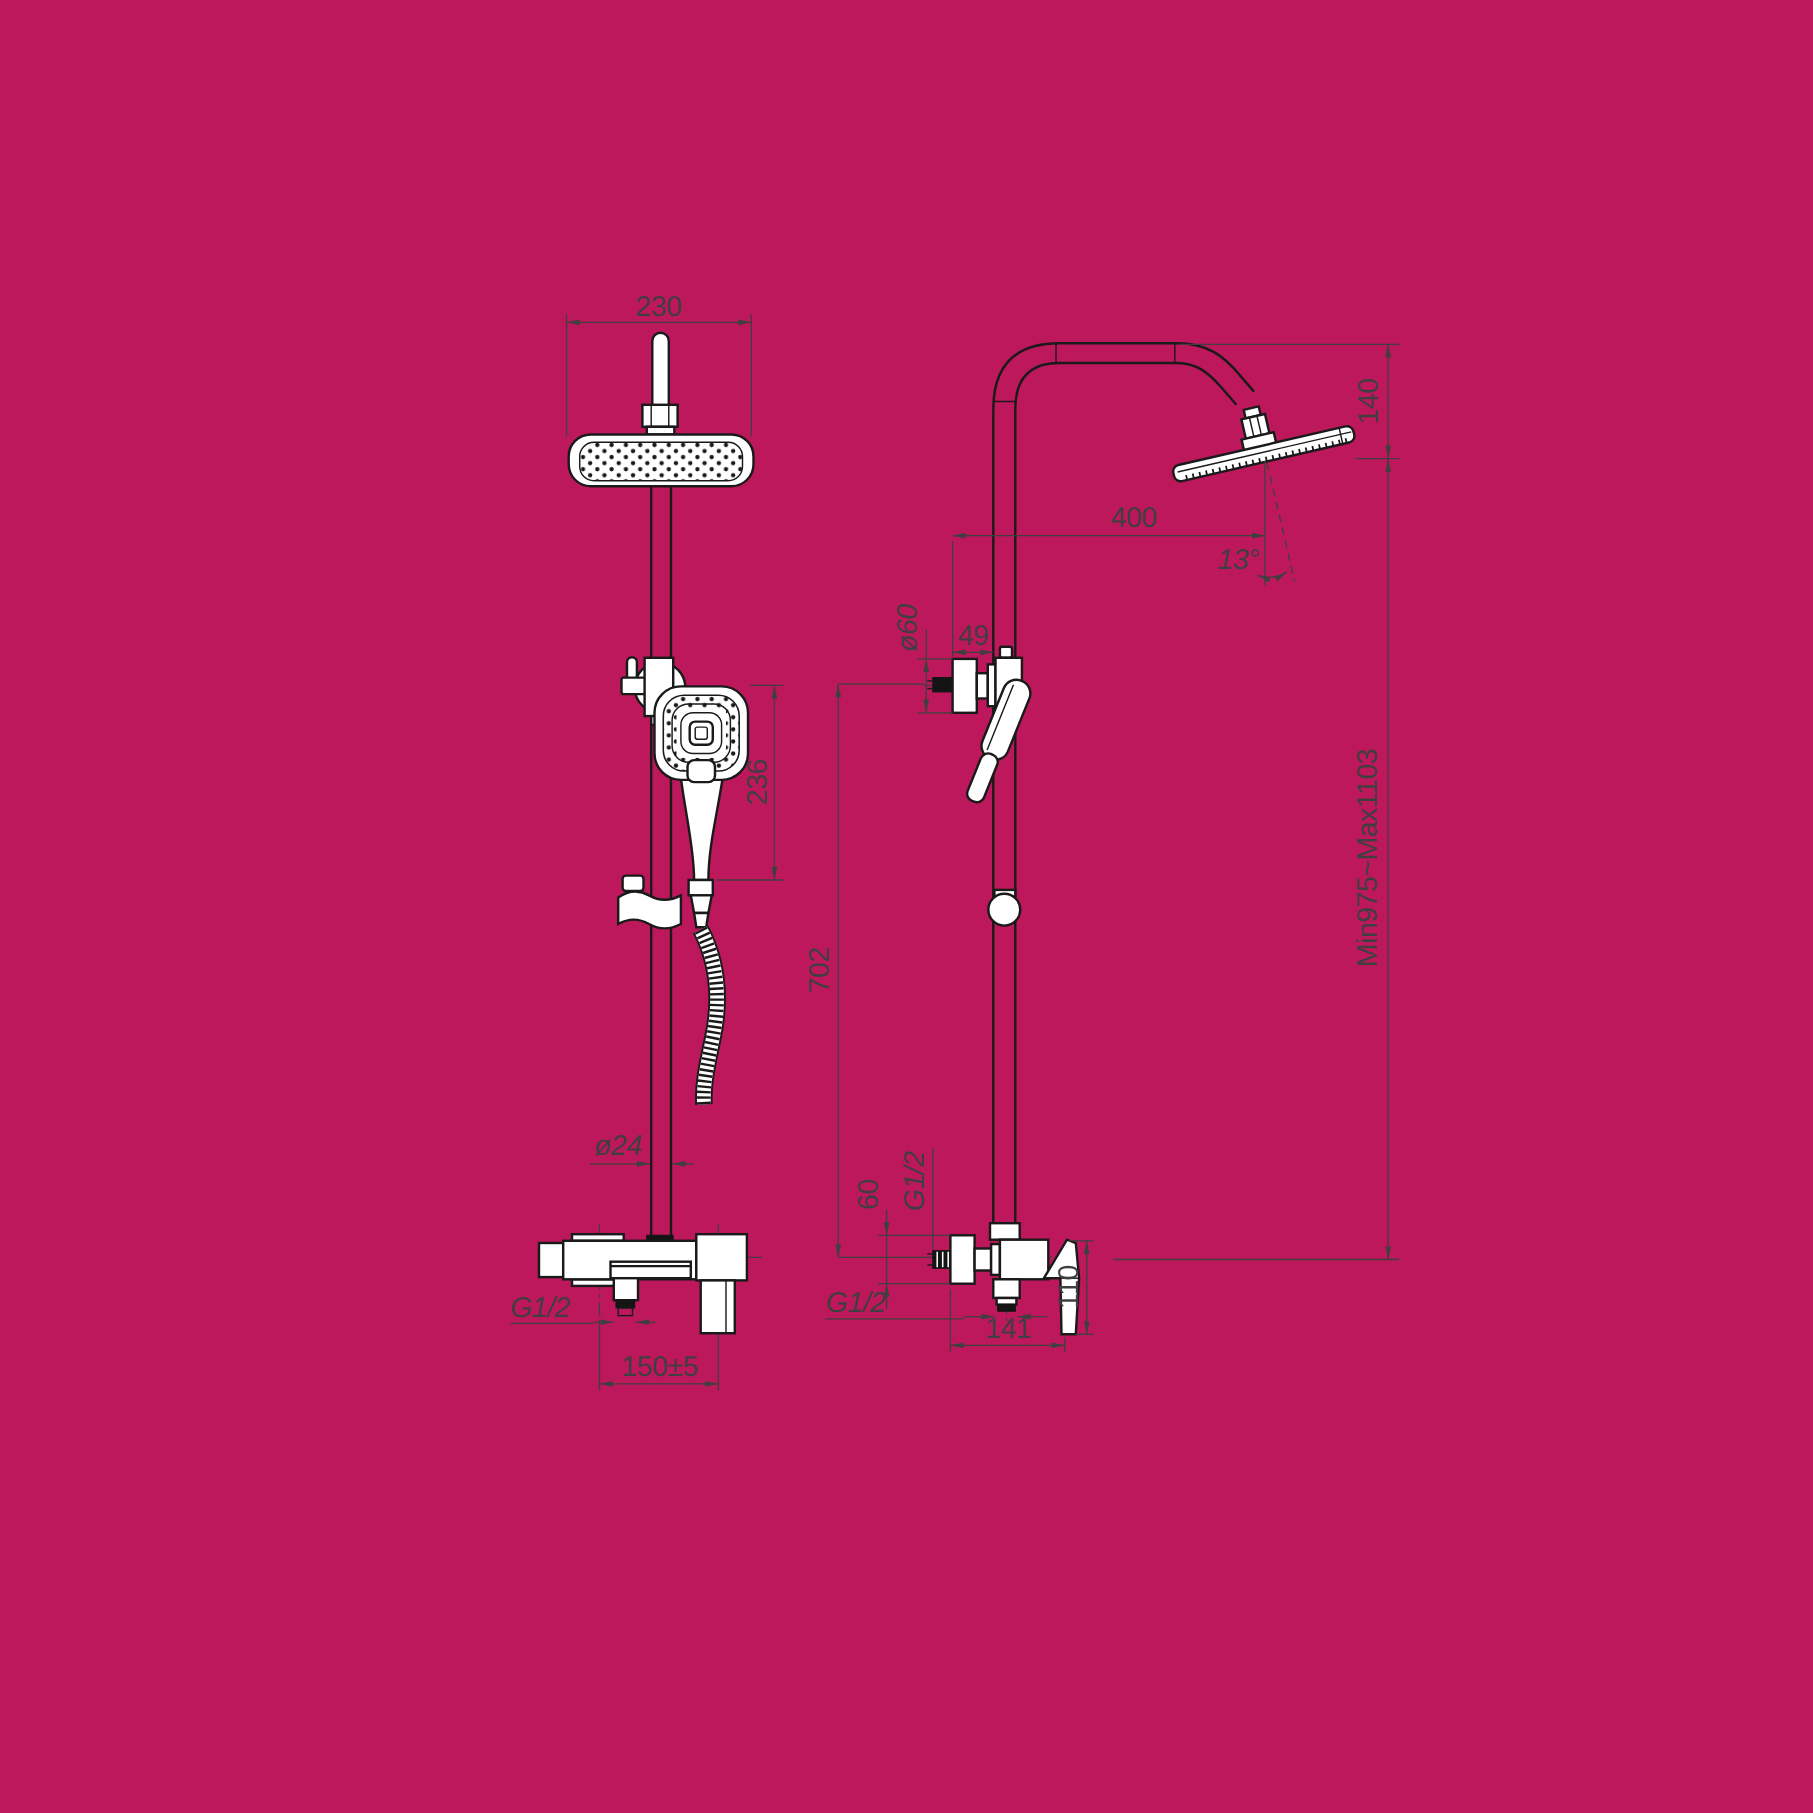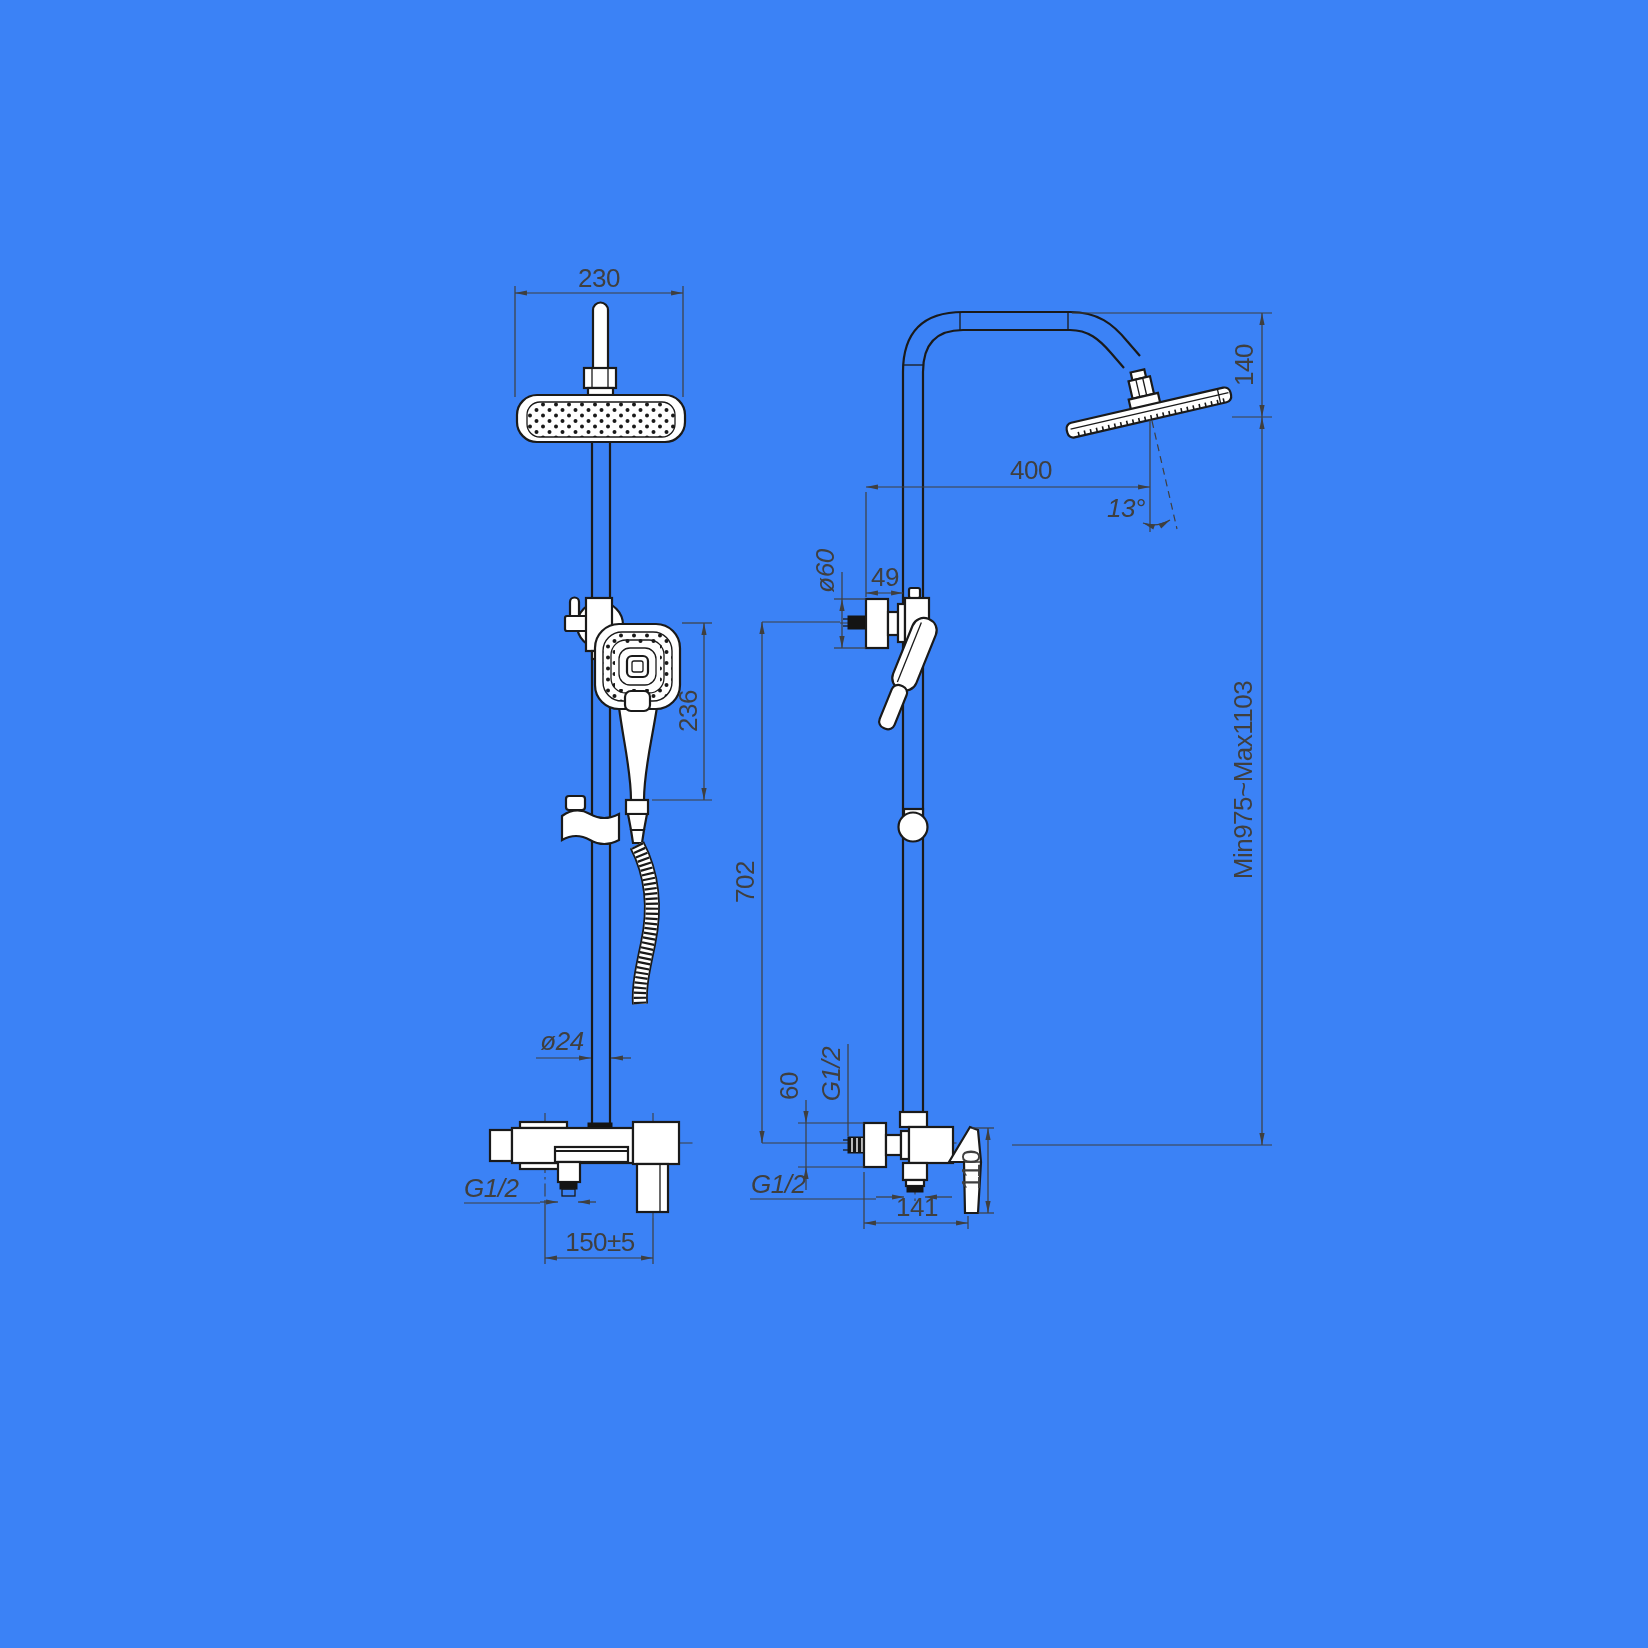--- a/index.html
+++ b/index.html
@@ -1,16 +1,16 @@
 <!DOCTYPE html>
 <html><head>
 <meta charset="utf-8">
 <style>
   html,body{margin:0;padding:0;background:#ffffff;}
-  .stage{width:1648px;height:1648px;background:#3b82f6;position:relative;font-family:"Liberation Sans",sans-serif;}
+  .stage{width:1648px;height:1648px;background:#be185d;position:relative;font-family:"Liberation Sans",sans-serif;}
   svg{display:block;}
   .ln{stroke:#1a1a1a;stroke-width:2.2;fill:none;stroke-linecap:butt;}
   .lnf{stroke:#1a1a1a;stroke-width:2.2;fill:#ffffff;}
   .lnt{stroke:#1a1a1a;stroke-width:1.3;fill:none;}
   .blk{fill:#141414;stroke:#141414;stroke-width:1;}
   .dim{stroke:#3f3f3f;stroke-width:1.2;fill:none;}
   .cl{stroke:#3f3f3f;stroke-width:1.1;fill:none;stroke-dasharray:13 4 2.5 4;}
   .dsh{stroke:#3f3f3f;stroke-width:1.2;fill:none;stroke-dasharray:7 5;}
   .dtx{font-family:"Liberation Sans",sans-serif;font-size:26px;letter-spacing:-0.5px;fill:#3f3f3f;}
   .it{font-style:italic;}

